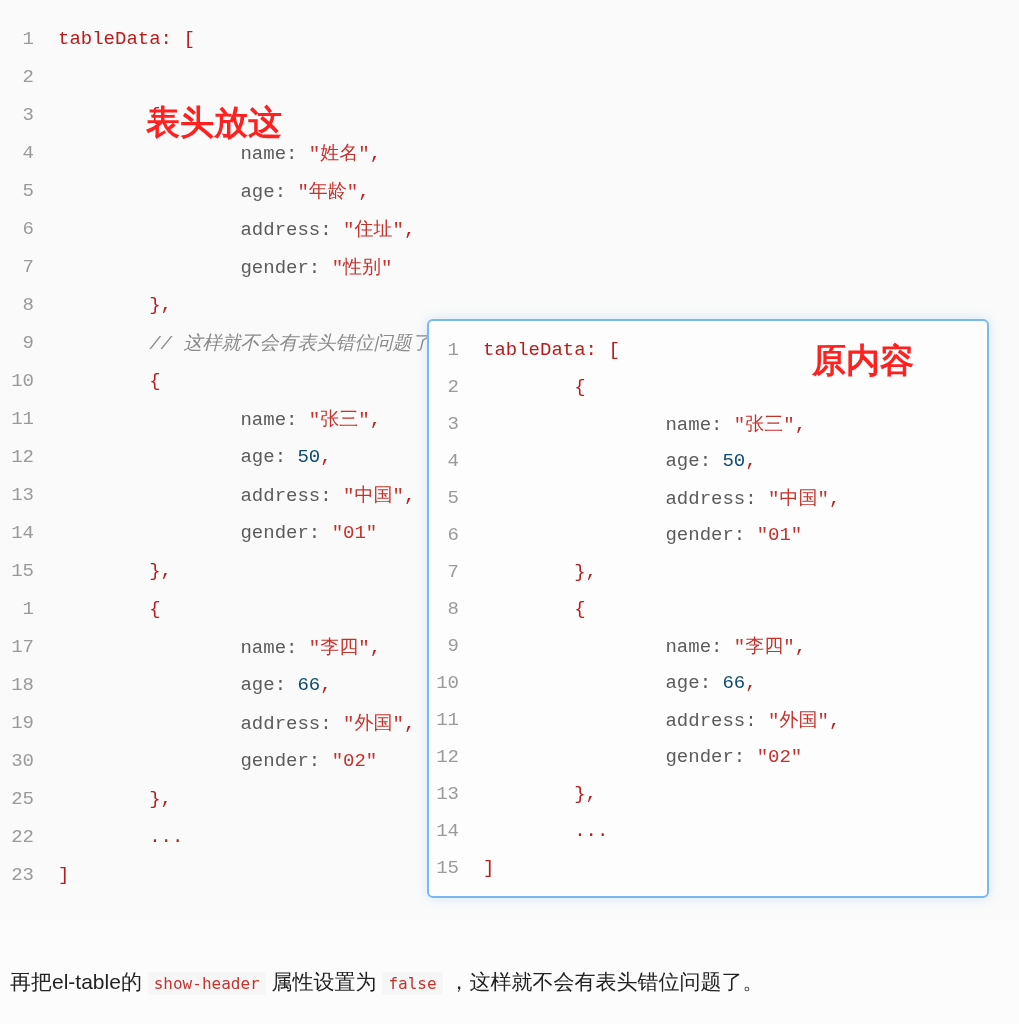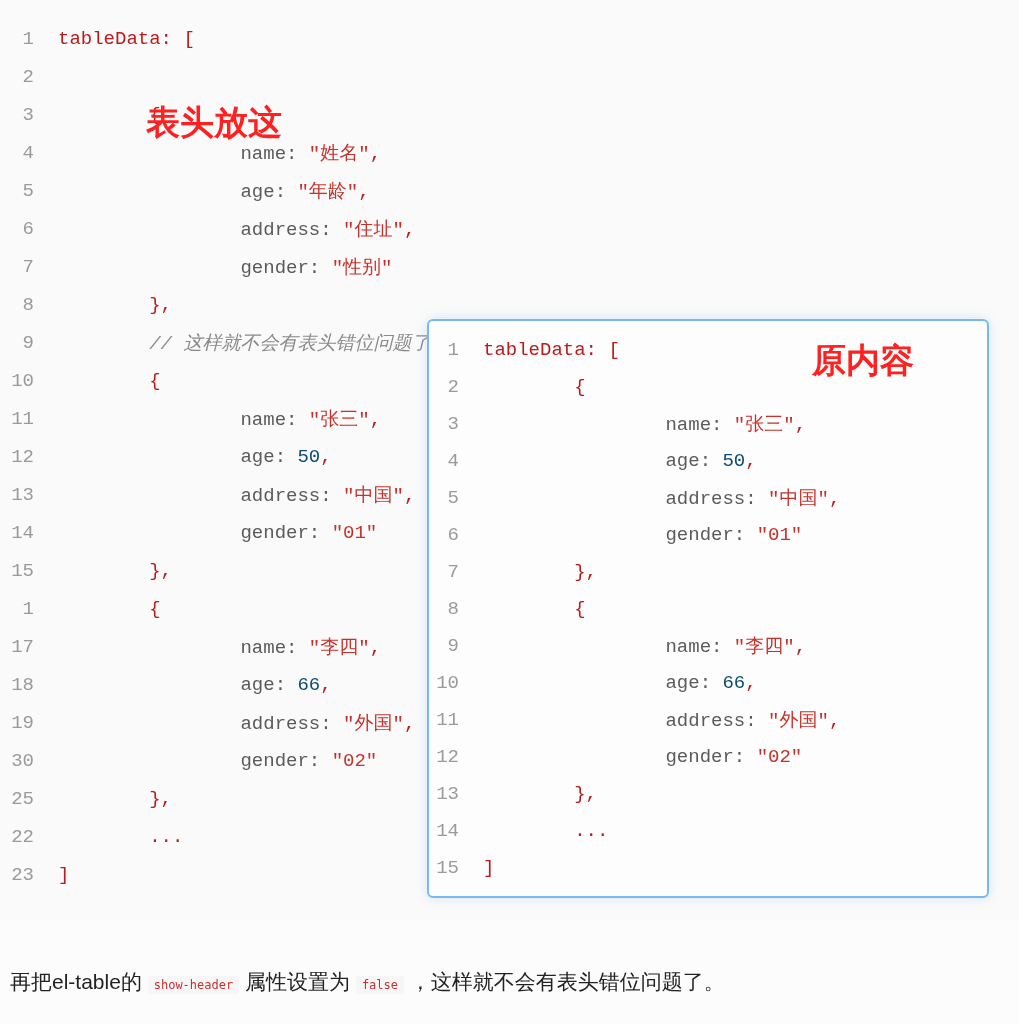--- a/index.html
+++ b/index.html
@@ -80,21 +80,21 @@
     font-size: 21px;
     font-family: "SimHei","Microsoft YaHei", sans-serif;
     color: #222;
   }
   .inline-code {
     font-family: "Consolas", monospace;
     background: #f6f6f6;
     padding: 2px 6px;
     border-radius: 3px;
     color: #c5322c;
-    font-size: 12px;
+    font-size: 16px;
   }
 </style>
 </head>
 <body>
 
 <div class="code-container">
   <div id="main-lines">
       <div class="code-line">
         <span class="line-num">1</span>
         <span class="code-content"><span class="tok-punct">tableData: [</span></span>

